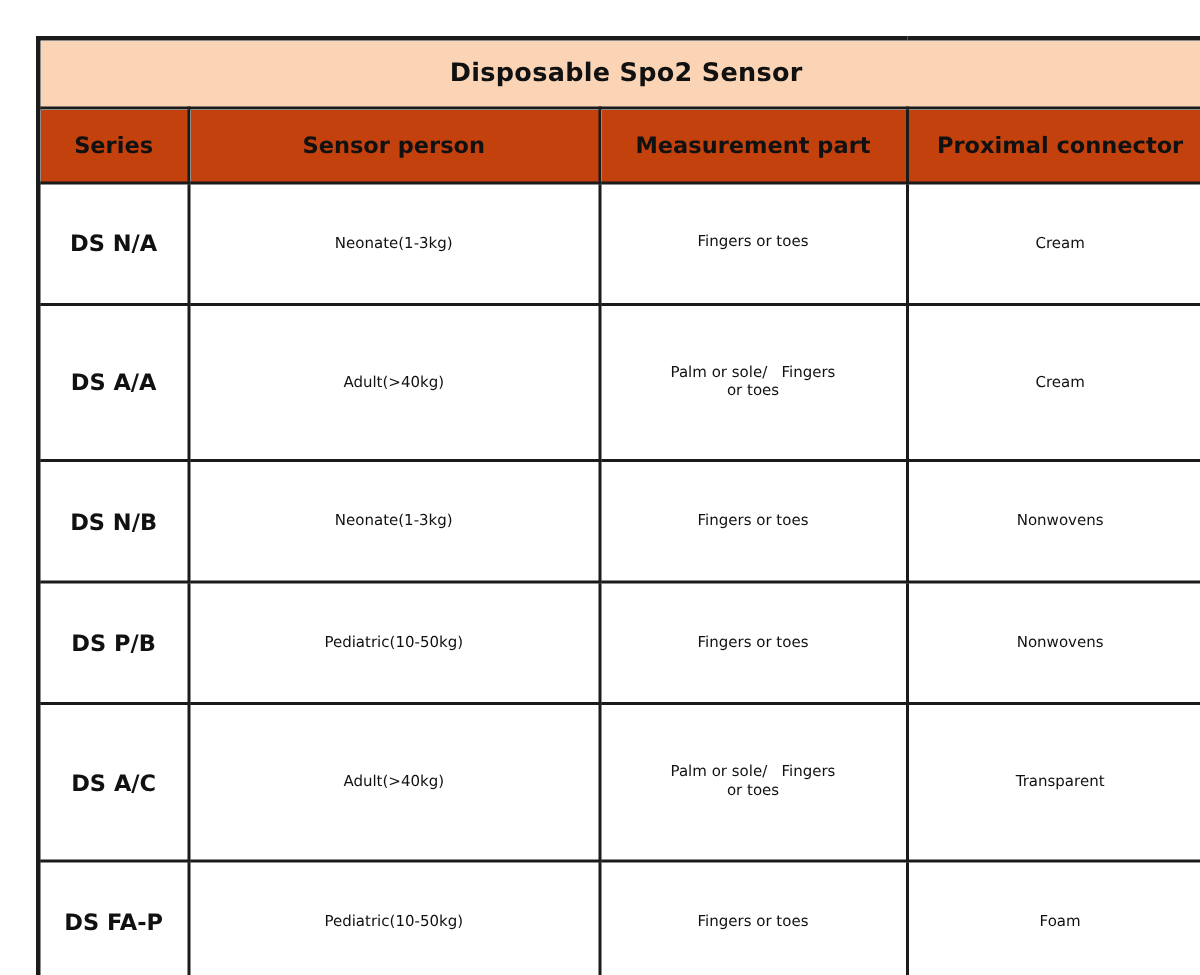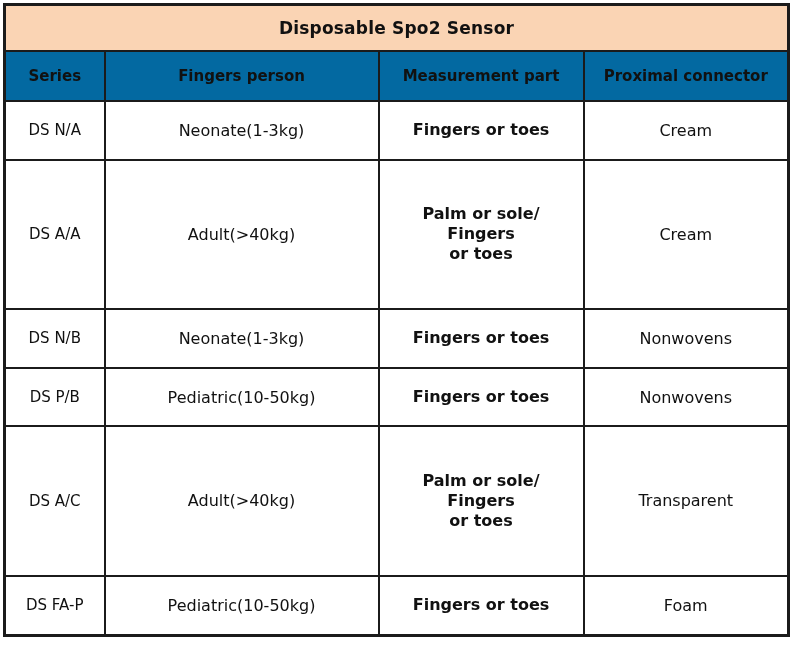--- a/index.html
+++ b/index.html
@@ -10,21 +10,21 @@
   body {
     width: 800px;
     height: 650px;
     font-family: "DejaVu Sans", "Liberation Sans", sans-serif;
     color: #111111;
   }
   .page {
     box-sizing: border-box;
     width: 800px;
     height: 650px;
-    padding: 3px;
+    padding: 24px;
     background: #ffffff;
   }
   table.spec {
     width: 784px;
     height: 634px;
     border-collapse: collapse;
     table-layout: fixed;
     border: 3px solid #1b1b1b;
   }
   table.spec col.c-series    { width: 100px; }
@@ -39,57 +39,56 @@
     overflow: hidden;
   }
   .title-cell {
     background: #fad4b4;
     font-weight: bold;
     font-size: 17px;
     height: 40px;
     letter-spacing: 0.2px;
   }
   .col-header {
-    background: #0369a1;
+    background: #c2410c;
     font-weight: bold;
     font-size: 15px;
     height: 44px;
   }
   td.cell-series {
-    font-weight: normal;
+    font-weight: bold;
     font-size: 15px;
   }
   td.cell-person, td.cell-part, td.cell-connector {
     font-weight: normal;
-    font-size: 16px;
+    font-size: 10px;
   }
   td.cell-part {
     white-space: pre-wrap;
     line-height: 1.25;
-    font-weight: bold;
   }
 </style>
 </head>
 <body>
 
 <div class="page">
   <table class="spec">
     <colgroup>
       <col class="c-series">
         <col class="c-person">
         <col class="c-part">
         <col class="c-connector">
     </colgroup>
     <thead>
       <tr>
         <th class="title-cell" colspan="4">Disposable Spo2 Sensor</th>
       </tr>
       <tr>
         <th class="col-header">Series</th>
-        <th class="col-header">Fingers person</th>
+        <th class="col-header">Sensor person</th>
         <th class="col-header">Measurement part</th>
         <th class="col-header">Proximal connector</th>
       </tr>
     </thead>
     <tbody>
       <tr>
         <td class="cell-series">DS N/A</td>
         <td class="cell-person">Neonate(1-3kg)</td>
         <td class="cell-part">Fingers or toes</td>
         <td class="cell-connector">Cream</td>

